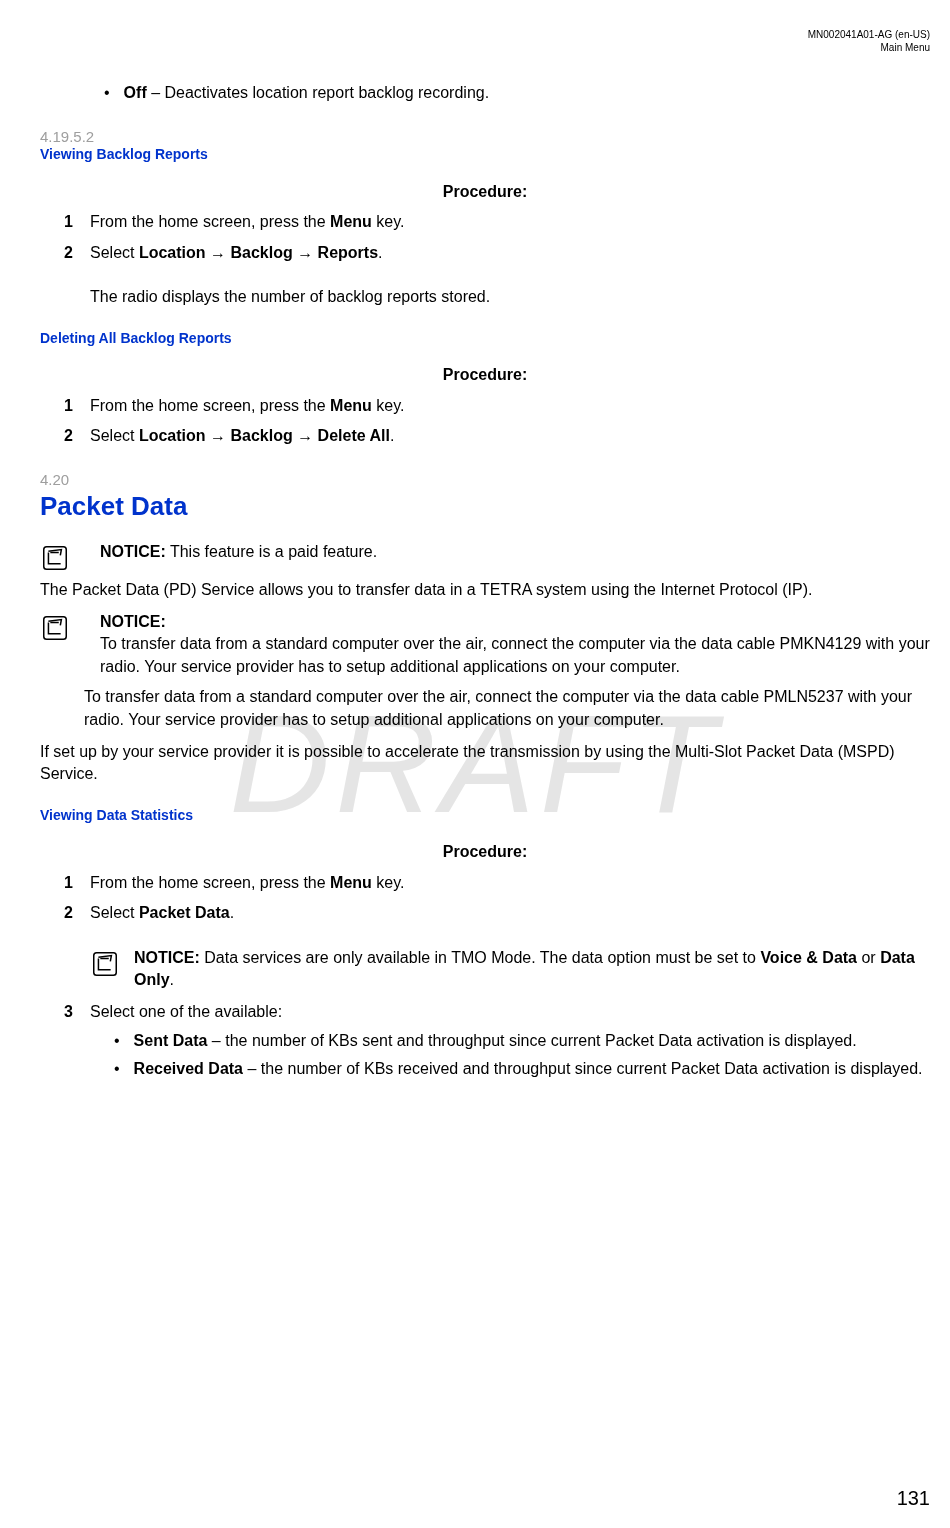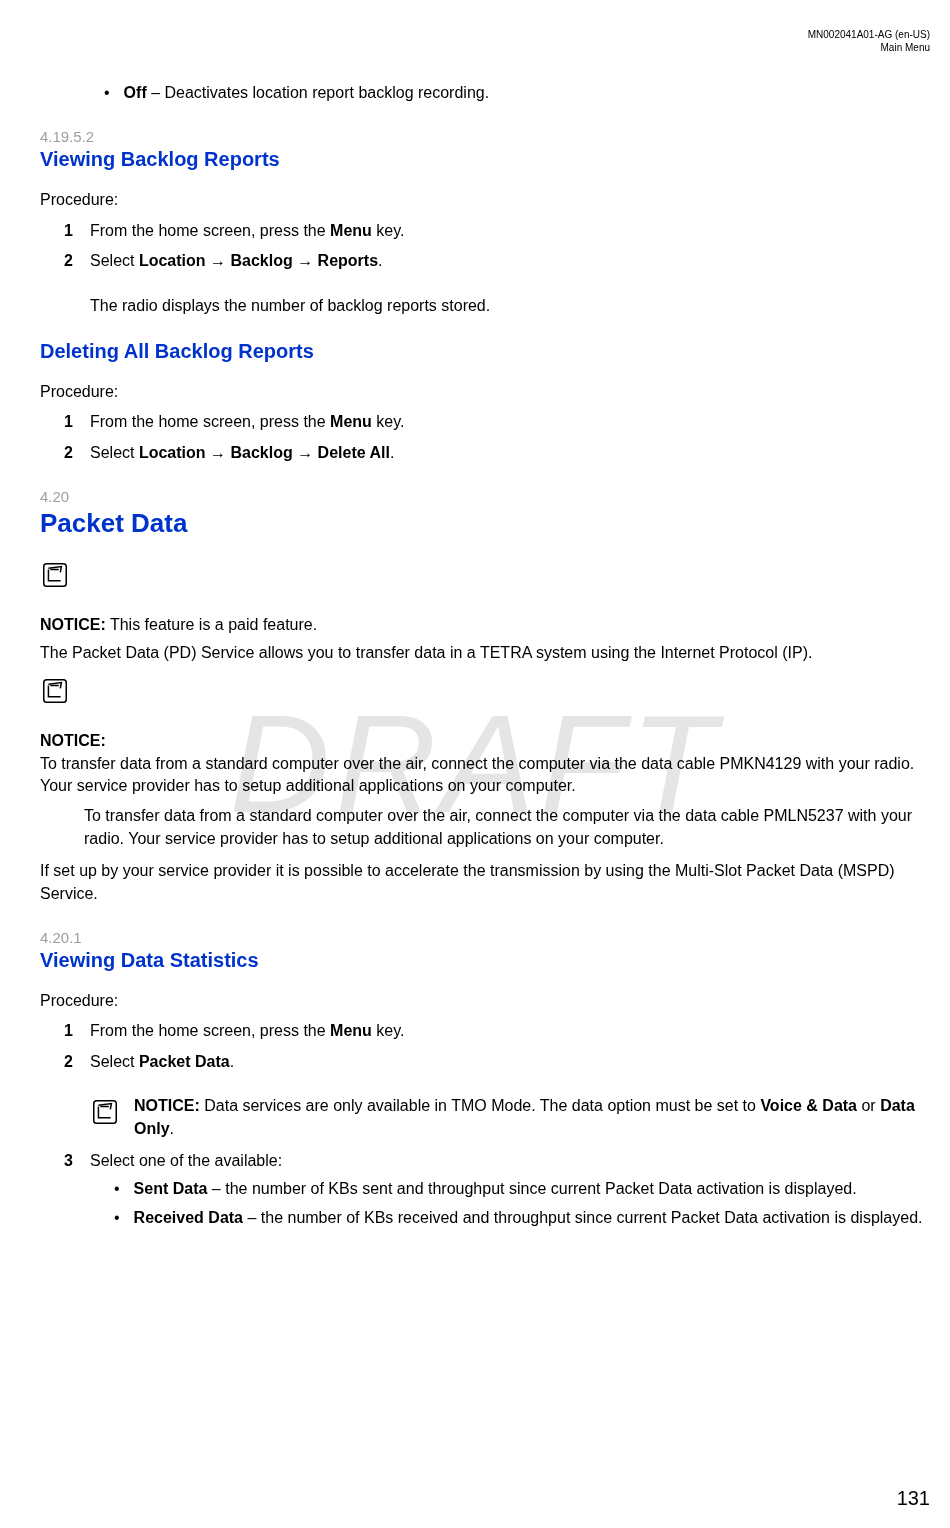--- a/index.html
+++ b/index.html
@@ -56,30 +56,31 @@
     }
     .section-num {
       color: #9e9e9e;
       font-weight: normal;
       font-size: 15px;
       margin-bottom: 0px;
     }
     .section-title {
       color: #0033cc;
       font-weight: bold;
-      font-size: 20px;
+      font-size: 14px;
       margin-top: -2px;
       margin-bottom: 16px;
     }
     .section-title.big {
       font-size: 26px;
     }
     .procedure-label {
-      font-weight: normal;
+      font-weight: bold;
       margin-bottom: 8px;
+      text-align: center;
     }
     .ordered-list {
       margin: 0 0 22px 0;
       padding: 0;
       counter-reset: item;
     }
     .ordered-item {
       display: flex;
       gap: 12px;
       margin-bottom: 8px;
@@ -92,24 +93,23 @@
       flex: 0 0 14px;
     }
     .ordered-item .content {
       flex: 1;
     }
     .sub-para {
       margin: 6px 0 6px 50px;
     }
     .notice-row {
       display: flex;
-      gap: 24px;
+      gap: 30px;
       margin-bottom: 6px;
       align-items: flex-start;
-      flex-direction: column;
     }
     .notice-icon {
       flex: 0 0 auto;
       width: 30px;
       height: 30px;
       position: relative;
       margin-top: 2px;
     }
     .notice-icon svg {
       width: 30px;
@@ -238,21 +238,20 @@
         <div>To transfer data from a standard computer over the air, connect the computer via the data cable PMKN4129 with your radio. Your service provider has to setup additional applications on your computer.</div>
       </div>
     </div>
 
     <p class="notice-secondary">To transfer data from a standard computer over the air, connect the computer via the data cable PMLN5237 with your radio. Your service provider has to setup additional applications on your computer.</p>
 
     <p class="para">If set up by your service provider it is possible to accelerate the transmission by using the Multi-Slot Packet Data (MSPD) Service.</p>
   </div>
 
   <div class="section-block section-header-block">
-    <div class="section-num">4.20.1</div>
     <div class="section-title">Viewing Data Statistics</div>
     <div class="procedure-label">Procedure:</div>
     <div class="ordered-list">
       <div class="ordered-item">
         <div class="content">
           <span>From the home screen, press the </span><span class="bold">Menu</span><span> key.</span>
         </div>
       </div>
       <div class="ordered-item">
         <div class="content">

